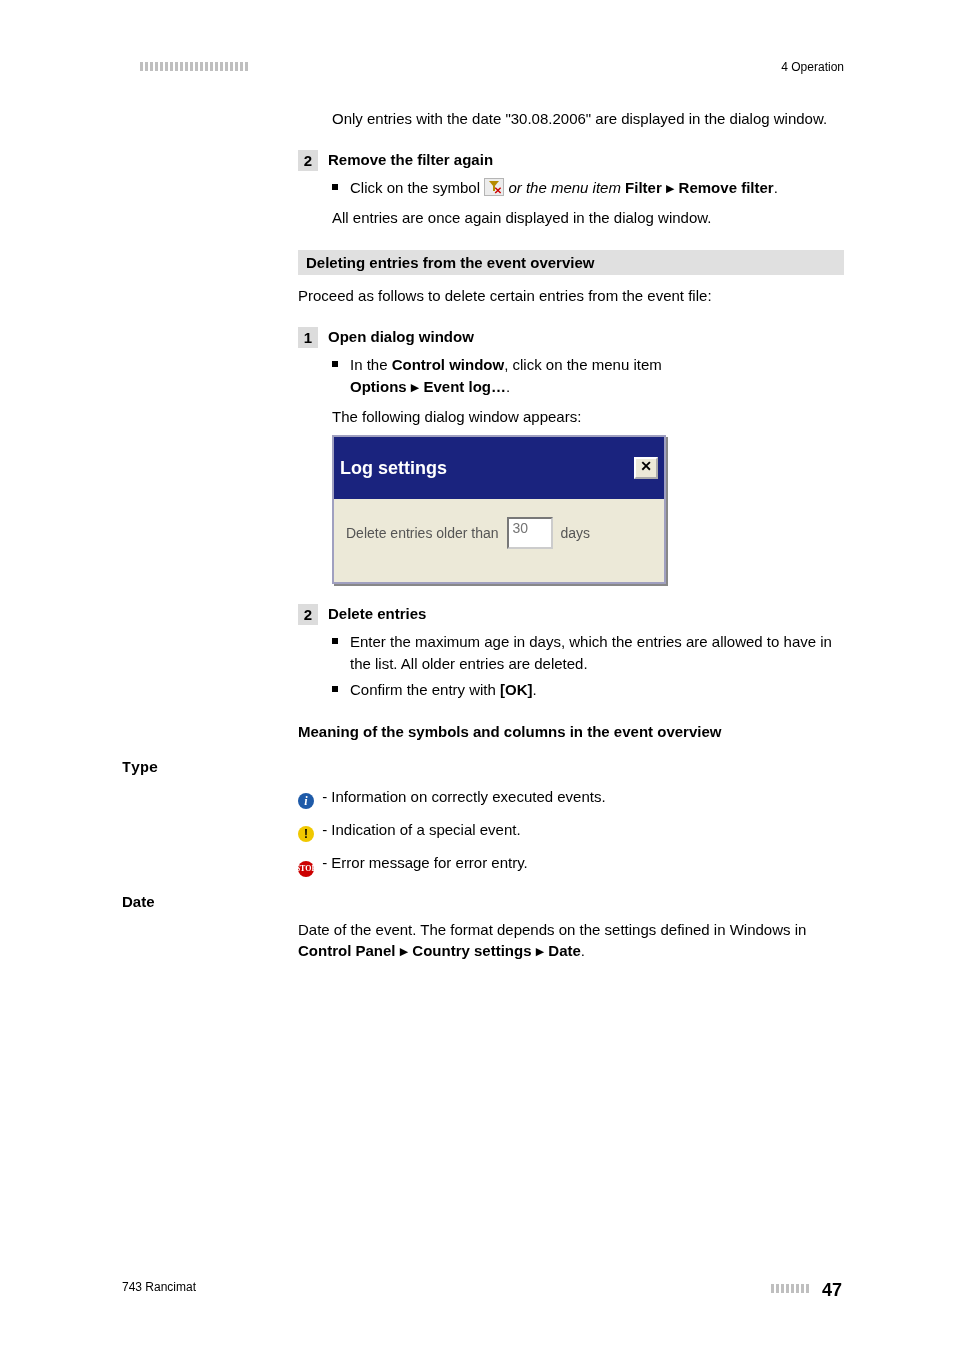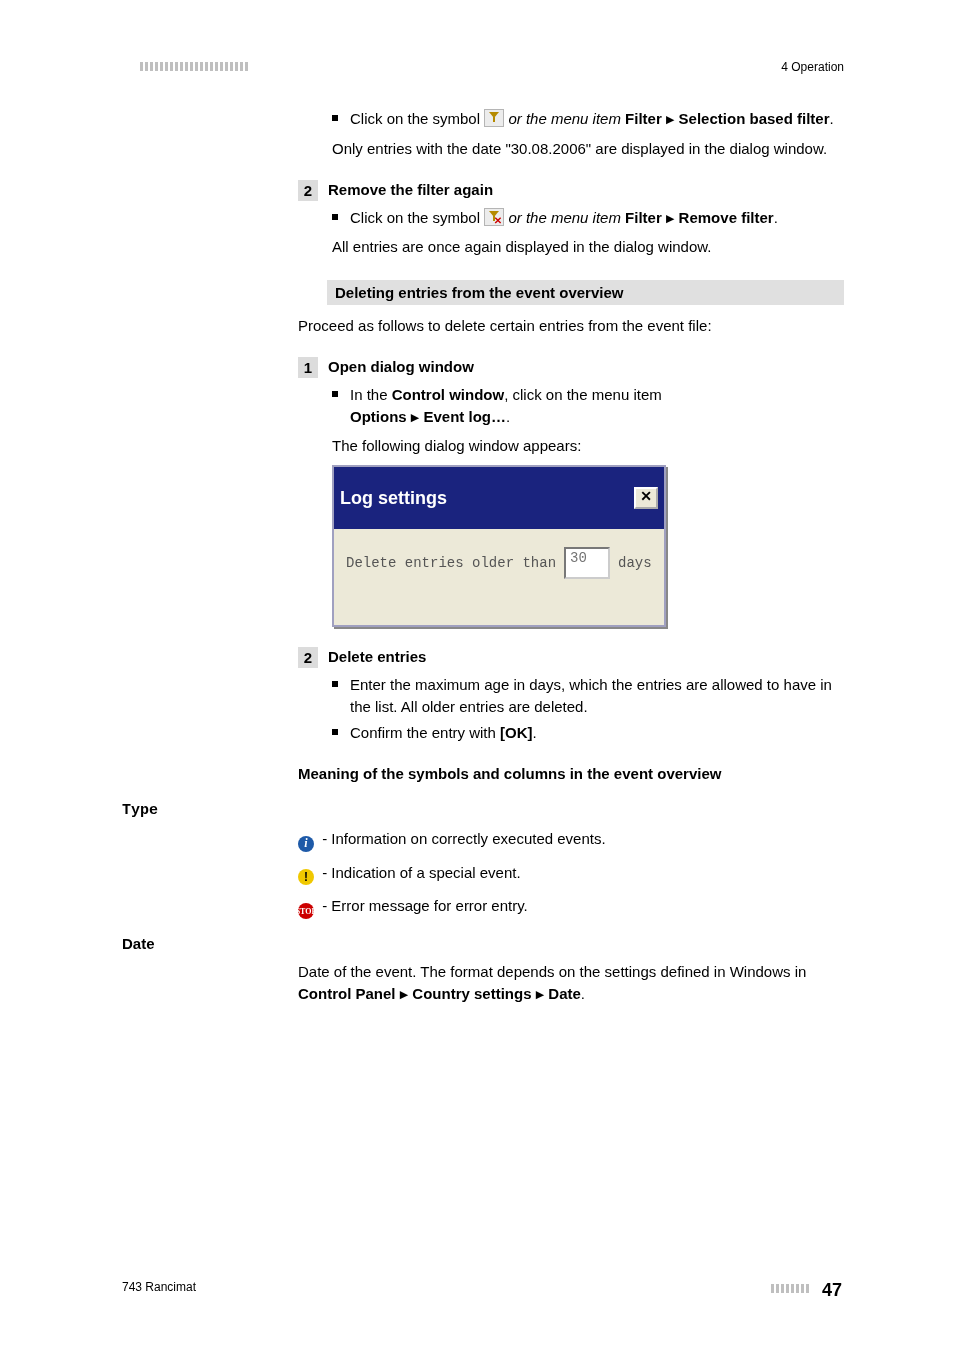--- a/index.html
+++ b/index.html
@@ -92,21 +92,20 @@
     font-size: 15px;
     padding-top: 1px;
   }
   .section-bar {
     background: #e0e0e0;
     font-weight: bold;
     font-size: 15px;
     padding: 4px 8px;
     margin-top: 22px;
     margin-bottom: 10px;
-    margin-left: 29px;
   }
   .icon-box {
     display: inline-flex;
     align-items: center;
     justify-content: center;
     width: 18px;
     height: 16px;
     background: #ececec;
     border: 1px solid #b5b5b5;
     vertical-align: -3px;
@@ -177,22 +176,21 @@
   .dialog-body {
     padding: 18px 12px 10px 12px;
     font-family: Tahoma, Arial, sans-serif;
     font-size: 14px;
     color: #555;
   }
   .dialog-row {
     display: flex;
     align-items: center;
     gap: 8px;
-    margin-bottom: 36px;
-    font-family: Liberation Mono, monospace;
+    margin-bottom: 23px;
   }
   .dialog-input {
     width: 46px;
     height: 32px;
     border: 2px inset #ccc;
     background: #fff;
     padding: 1px 4px;
     font-size: 14px;
     box-sizing: border-box;
     color: #737373;
@@ -320,25 +318,20 @@
         <span></span>
         <span></span>
         <span></span>
         <span></span>
         <span></span>
     </div>
     <div class="header-right">4 Operation</div>
   </div>
 
   <div class="content-col">
-    <ul class="square body-text">
-      <li>
-        <span>Click on the symbol </span><span class="icon-box icon-funnel"></span> <em><span>or the menu item </span></em><b><span>Filter</span></b> <span class="tri">▶</span> <b><span>Selection based filter</span></b>.
-      </li>
-    </ul>
     <div class="body-text indented">Only entries with the date "30.08.2006" are displayed in the dialog window.</div>
 
     <div class="step-row">
       <div class="step-num">2</div>
       <div class="step-title">Remove the filter again</div>
     </div>
     <ul class="square body-text">
       <li>
         <span>Click on the symbol </span><span class="icon-box icon-funnel icon-funnel-x">
             <span class="red-x">✕</span>

